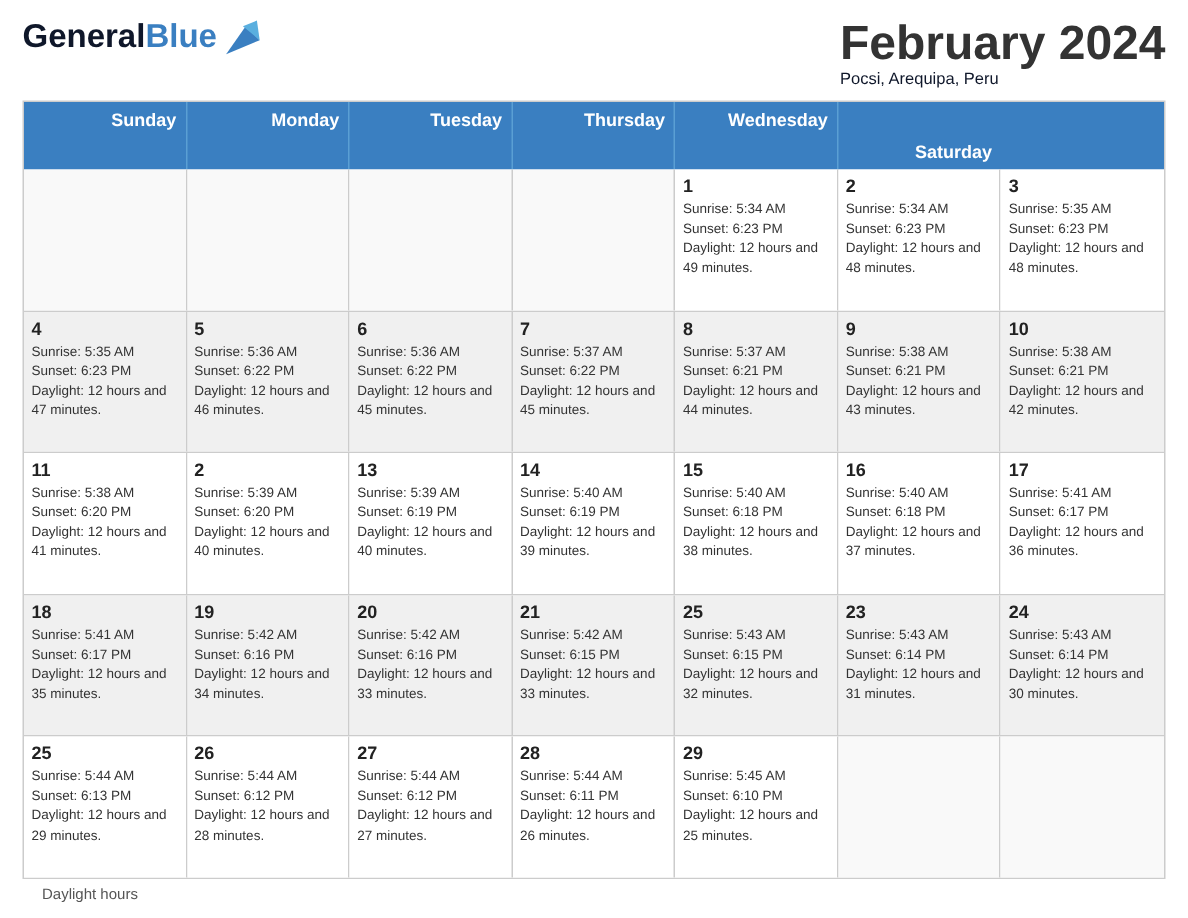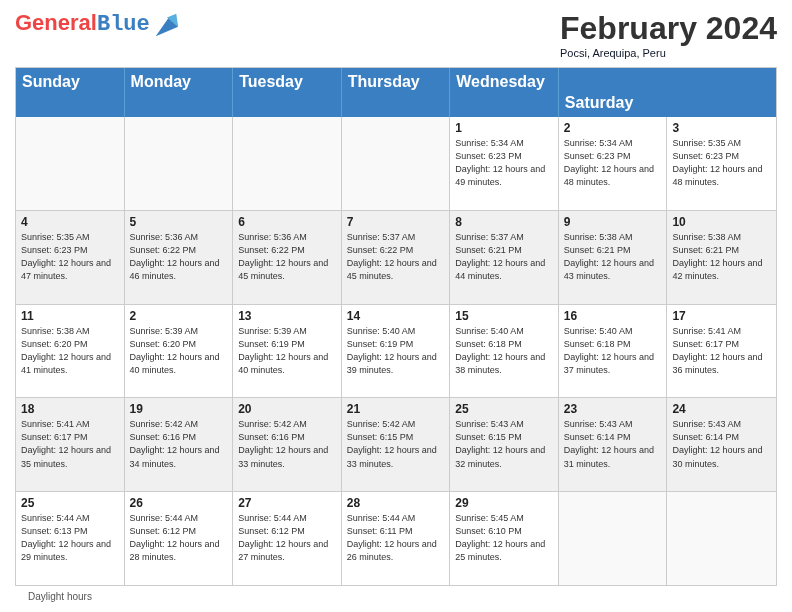--- a/index.html
+++ b/index.html
@@ -25,22 +25,22 @@
     }
     .logo {
       display: flex;
       align-items: center;
     }
     .logo-text {
       font-size: 22px;
       font-weight: bold;
       line-height: 1;
     }
-    .logo-general { color: #ef4444; margin-top: 16px; }
-    .logo-blue { color: #3a7fc1; font-family: Liberation Mono, monospace; }
+    .logo-general { color: #0f172a; margin-top: 16px; }
+    .logo-blue { color: #3a7fc1; }
     .logo-icon {
       width: 28px;
       height: 28px;
       margin-left: 2px;
     }
     .title-block {
       text-align: left;
     }
     .main-title {
       font-size: 32px;
@@ -57,24 +57,24 @@
       flex-direction: column;
       border: 1px solid #ccc;
     }
     .cal-header {
       display: grid;
       grid-template-columns: repeat(7, 1fr);
       background: #3a7fc1;
     }
     .cal-header-cell {
       color: #fff;
-      font-size: 16px;
+      font-size: 12px;
       font-weight: bold;
       padding: 5px 6px;
-      text-align: left;
+      text-align: right;
       border-right: 1px solid #5a9fd4;
     }
     .cal-header-cell:last-child { border-right: none; margin-top: 21px; }
     .cal-body {
       display: flex;
       flex-direction: column;
       flex: 1;
     }
     .cal-row {
       display: grid;

